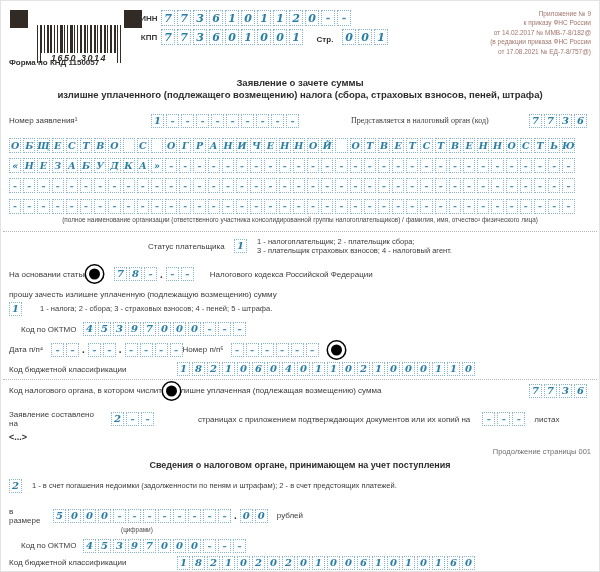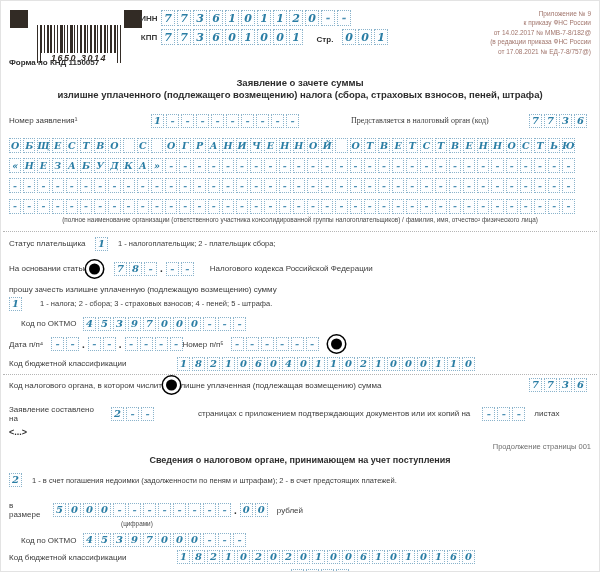--- a/index.html
+++ b/index.html
@@ -317,27 +317,28 @@
         <span class="cell dash">-</span>
         <span class="cell dash">-</span>
         <span class="cell dash">-</span>
         <span class="cell dash">-</span>
       </div>
   </div>
   <div class="cap" style="margin-top:2px;">(полное наименование организации (ответственного участника консолидированной группы налогоплательщиков) / фамилия, имя, отчество² физического лица)</div>
 
   <div class="dotsep" style="margin-top:8px;"></div>
 
-  <div class="row" style="margin-top:5px;">
+  <div class="row" style="margin-top:5px;justify-content:center;">
     <span class="lbl" style="width:86px;">Статус плательщика</span>
     <span class="cells">
         <span class="cell">1</span>
       </span>
     <span class="hint" style="margin-left:10px;">
       <span style="display:block;">1 - налогоплательщик; 2 - плательщик сбора;</span>
+      <span style="display:block;">3 - плательщик страховых взносов; 4 - налоговый агент.</span>
     </span>
   </div>
 
   <div class="row" style="margin-top:9px; height:18px;">
     <span class="lbl" style="width:92px;">На основании статьи³</span>
     <span class="marker" style="left:88px; top:50%; transform:translateY(-50%);"></span>
     <span class="cells" style="margin-left:13px;">
         <span class="cell">7</span>
         <span class="cell">8</span>
         <span class="cell dash">-</span>

